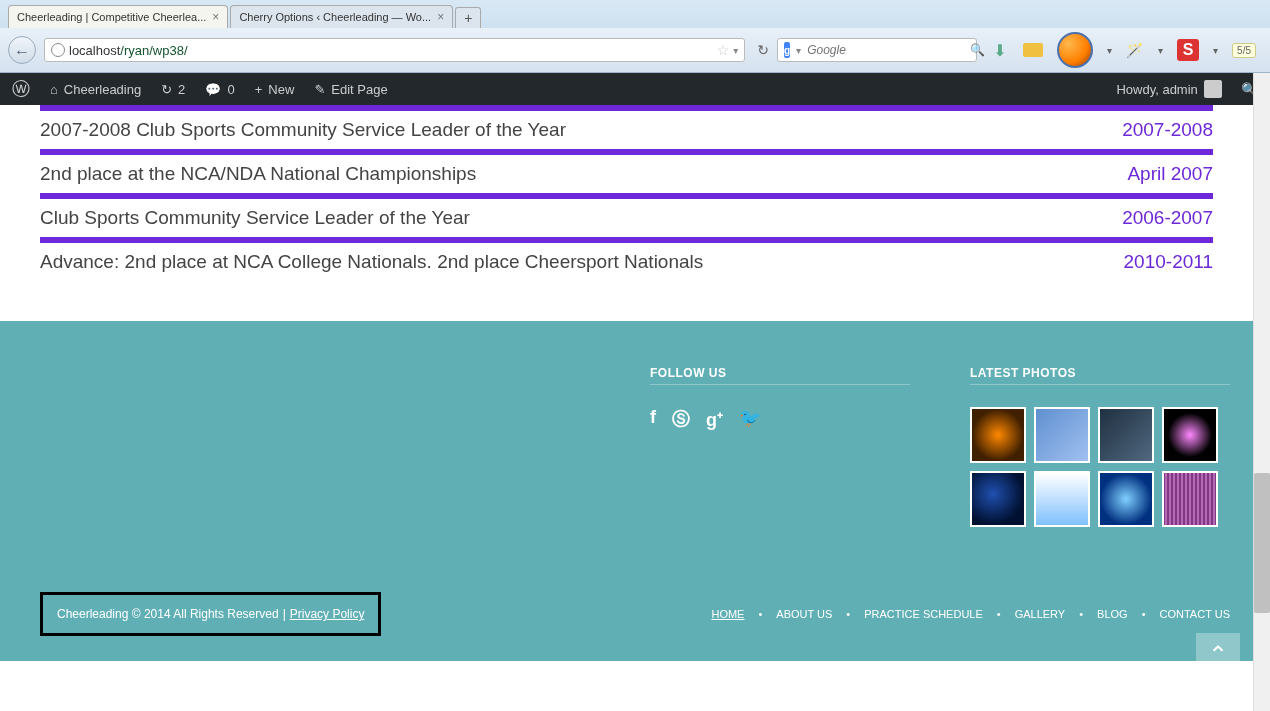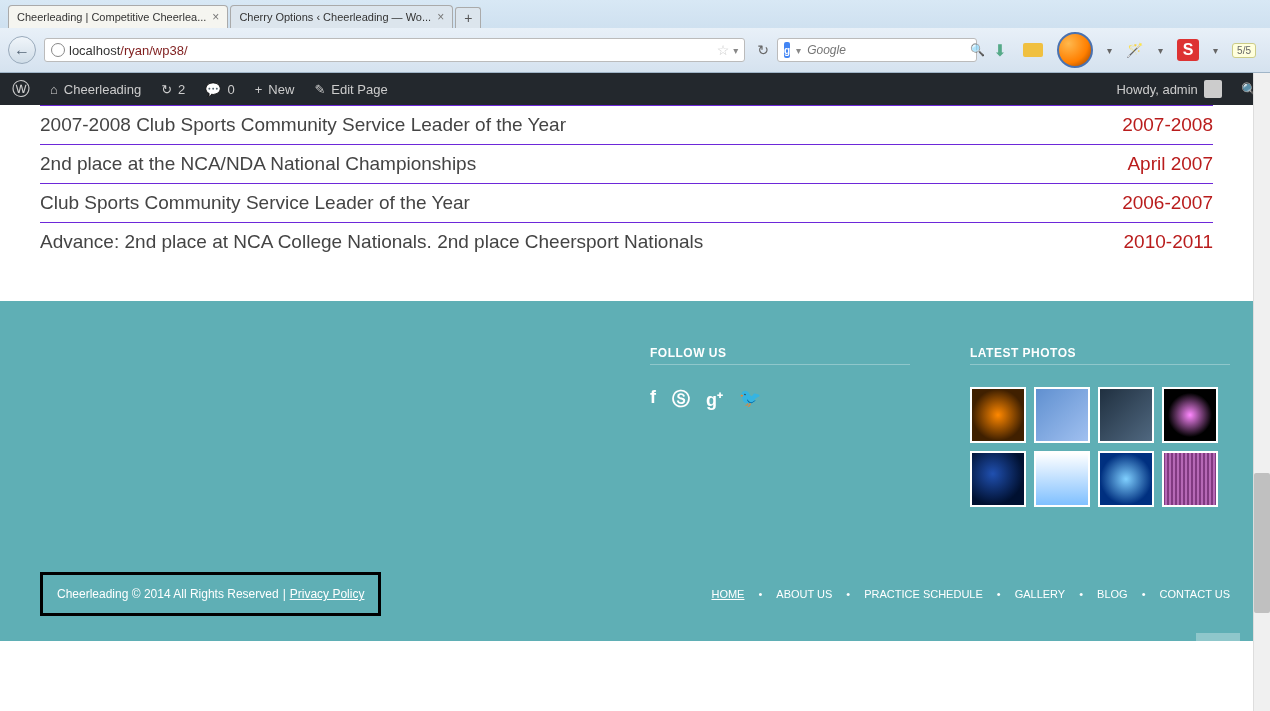--- a/index.html
+++ b/index.html
@@ -11,21 +11,21 @@
 .tab.inactive { background: #dce5ed; padding-left: 8px; }
 .tab-title { white-space: nowrap; overflow: hidden; text-overflow: ellipsis; flex: 1; color: #333; }
 .tab-close { color: #777; font-size: 12px; cursor: pointer; }
 .new-tab { background: #dce5ed; border: 1px solid #aaa; border-bottom: none; border-radius: 3px 3px 0 0; padding: 2px 8px; font-size: 14px; color: #555; }
 
 .address-bar-row { display: flex; align-items: center; padding: 4px 8px; gap: 8px; background: linear-gradient(#e8f0f8, #d5e2ef); }
 .nav-back { width: 28px; height: 28px; border-radius: 50%; background: linear-gradient(#f0f5fa, #d0dde8); border: 1px solid #9ab; display: flex; align-items: center; justify-content: center; color: #567; font-size: 16px; cursor: pointer; }
 .url-wrap { flex: 1; display: flex; align-items: center; background: #fff; border: 1px solid #bbb; border-radius: 3px; padding: 3px 6px; gap: 4px; }
 .globe { width: 14px; height: 14px; border: 1px solid #888; border-radius: 50%; display: inline-block; }
 .url-text { flex: 1; font-size: 13px; color: #333; }
-.url-path { color: #7f1d1d; }
+.url-path { color: #14532d; }
 .star { color: #ccc; font-size: 14px; }
 .reload { color: #666; font-size: 14px; margin-left: 4px; cursor: pointer; }
 .search-wrap { width: 200px; display: flex; align-items: center; background: #fff; border: 1px solid #bbb; border-radius: 3px; padding: 3px 6px; gap: 6px; }
 .g-badge { width: 16px; height: 16px; background: #4285f4; color: #fff; font-size: 10px; font-weight: bold; display: flex; align-items: center; justify-content: center; border-radius: 2px; }
 .search-input { flex: 1; border: none; outline: none; font-size: 12px; font-style: italic; color: #8b5cf6; }
 .mag { color: #666; font-size: 12px; }
 .toolbar-icons { display: flex; align-items: center; gap: 14px; padding: 0 6px; }
 .tb-icon { width: 18px; height: 18px; display: inline-flex; align-items: center; justify-content: center; font-size: 14px; color: #666; cursor: pointer; }
 .tb-download { color: #5a8; font-size: 16px; }
 .tb-folder { background: #f0c040; border-radius: 2px; width: 20px; height: 14px; }
@@ -41,22 +41,22 @@
 .wp-item { display: flex; align-items: center; gap: 6px; color: #ccc; cursor: pointer; }
 .wp-logo { font-size: 18px; }
 .wp-spacer { flex: 1; }
 .avatar-box { width: 18px; height: 18px; background: #ccc; border-radius: 2px; }
 
 .content-area { padding: 0 40px 40px 40px; margin-right: 17px; }
 .main-flex { display: flex; gap: 80px; }
 .left-col { flex: 1; }
 .right-col { width: 230px; padding-top: 10px; }
 
-.entry-row { display: flex; justify-content: space-between; align-items: baseline; padding: 8px 0; border-top: 1px solid #6d28d9; font-size: 19px; color: #444; font-weight: 300; }
-.entry-date { color: #b91c1c; font-weight: 400; white-space: nowrap; }
+.entry-row { display: flex; justify-content: space-between; align-items: baseline; padding: 8px 0; border-top: 6px solid #6d28d9; font-size: 19px; color: #444; font-weight: 300; }
+.entry-date { color: #6d28d9; font-weight: 400; white-space: nowrap; }
 
 .name-grid { display: grid; grid-template-columns: 1fr 1fr; gap: 8px 18px; font-size: 14px; color: #555; }
 .join-link { display: block; margin-top: 22px; color: #5fafb5; font-size: 14px; text-decoration: none; }
 
 .footer-teal { background: #5fafb5; color: #fff; padding: 45px 40px 25px 40px; margin-right: 0; }
 .footer-cols { display: flex; gap: 60px; }
 .footer-spacer { flex: 1; }
 .footer-sect { min-width: 260px; }
 .footer-h { font-size: 12px; font-weight: bold; letter-spacing: 0.5px; margin-bottom: 22px; border-bottom: 1px solid rgba(255,255,255,0.3); padding-bottom: 4px; }
 .photo-grid { display: grid; grid-template-columns: repeat(4, 56px); gap: 8px; }

